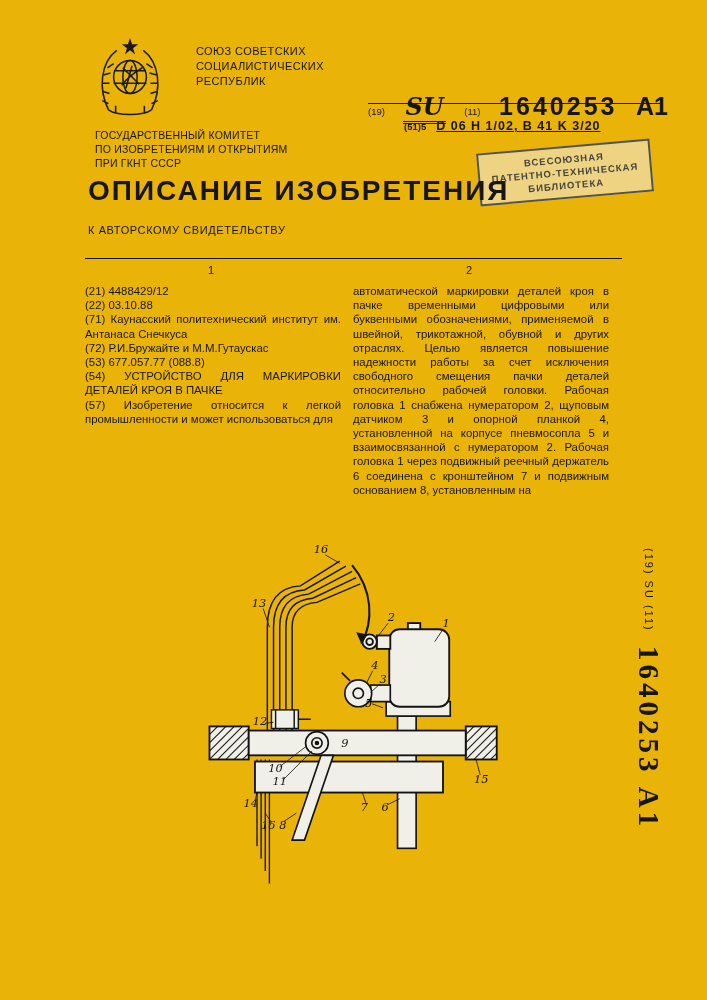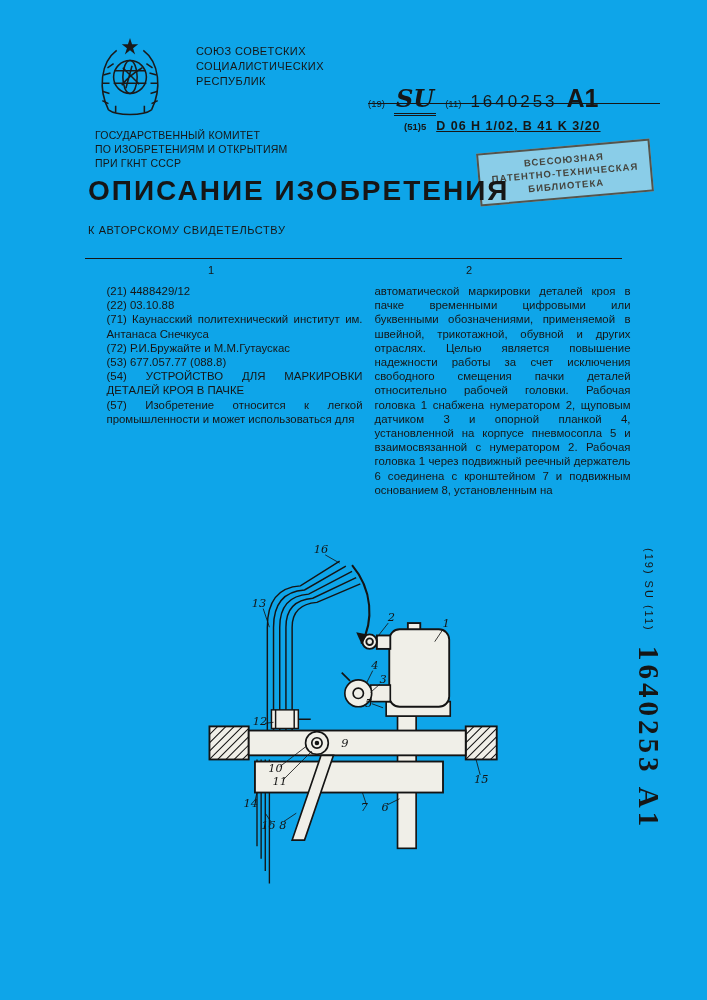--- a/index.html
+++ b/index.html
@@ -1,46 +1,46 @@
 <!DOCTYPE html>
 <html><head>
 <meta charset="utf-8">
 <style>
   html,body{margin:0;padding:0;background:#c9c8c2;}
   .page{
     position:relative;width:707px;height:1000px;margin:0 auto;
-    background:#0ea5e9;color:#161616;overflow:hidden;
+    background:#eab308;color:#161616;overflow:hidden;
     font-family:"Liberation Sans", sans-serif;
   }
   .abs{position:absolute;}
   
   .union{left:196px;top:44px;font-size:11px;line-height:15px;letter-spacing:.4px;}
   .emblem{left:94px;top:36px;width:72px;height:82px;}
-  .su-line{left:368px;top:60px;width:300px;display:flex;align-items:baseline;gap:9px;white-space:nowrap;}
+  .su-line{left:368px;top:60px;width:300px;display:flex;align-items:baseline;gap:9px;white-space:nowrap;justify-content:space-between;}
   .code-small{font-size:9.5px;}
   .su{font-family:"DejaVu Serif",serif;font-style:italic;font-weight:bold;font-size:24px;border-bottom:3px double #161616;padding:0 2px;}
-  .docnum{font-size:17px;font-weight:normal;letter-spacing:3px;margin-top:32px;}
+  .docnum{font-size:25px;font-weight:bold;letter-spacing:3px;margin-top:32px;}
   .dockind{font-size:25px;font-weight:bold;}
   .head-rule{left:368px;top:103px;width:292px;border-top:1.5px solid #161616;height:0;}
   .ipc-line{left:404px;top:119px;display:flex;gap:10px;align-items:baseline;white-space:nowrap;}
   .ipc-prefix{font-size:9.5px;font-weight:bold;}
   .ipc-code{font-size:12.5px;font-weight:bold;letter-spacing:1px;text-decoration:underline;}
   .committee{left:95px;top:128px;font-size:10.5px;line-height:14px;letter-spacing:.2px;}
   .stamp{
     left:478px;top:146px;width:162px;padding:5px 4px;border:2px solid #55544c;
     transform:rotate(-5deg);text-align:center;font-size:9.5px;font-weight:bold;
     letter-spacing:1px;line-height:13px;color:#45443d;background:rgba(240,239,232,.55);
   }
   .doc-title{left:88px;top:175px;font-size:28px;font-weight:bold;letter-spacing:2px;white-space:nowrap;}
   .doc-subtitle{left:88px;top:224px;font-size:11px;letter-spacing:.6px;}
   .body-rule{left:85px;top:258px;width:537px;border-top:1.5px solid #161616;height:0;}
   .colno{font-size:11px;top:264px;}
   .colno.n1{left:208px;} .colno.n2{left:466px;}
   
-  .columns{left:100px;top:284px;width:537px;display:flex;gap:12px;justify-content:center;}
+  .columns{left:85px;top:284px;width:537px;display:flex;gap:12px;}
   .col{width:256px;font-size:11.4px;line-height:14.2px;text-align:justify;}
   .col p{margin:0;}
   .col p.indent{text-indent:26px;}
   
   .figure{left:195px;top:538px;width:310px;height:352px;}
   .figure svg{width:100%;height:100%;}
   .fig-label{font-family:"DejaVu Serif",serif;font-style:italic;font-size:11px;fill:#141414;}
   
   .side{
     left:632px;top:548px;height:300px;writing-mode:vertical-rl;

